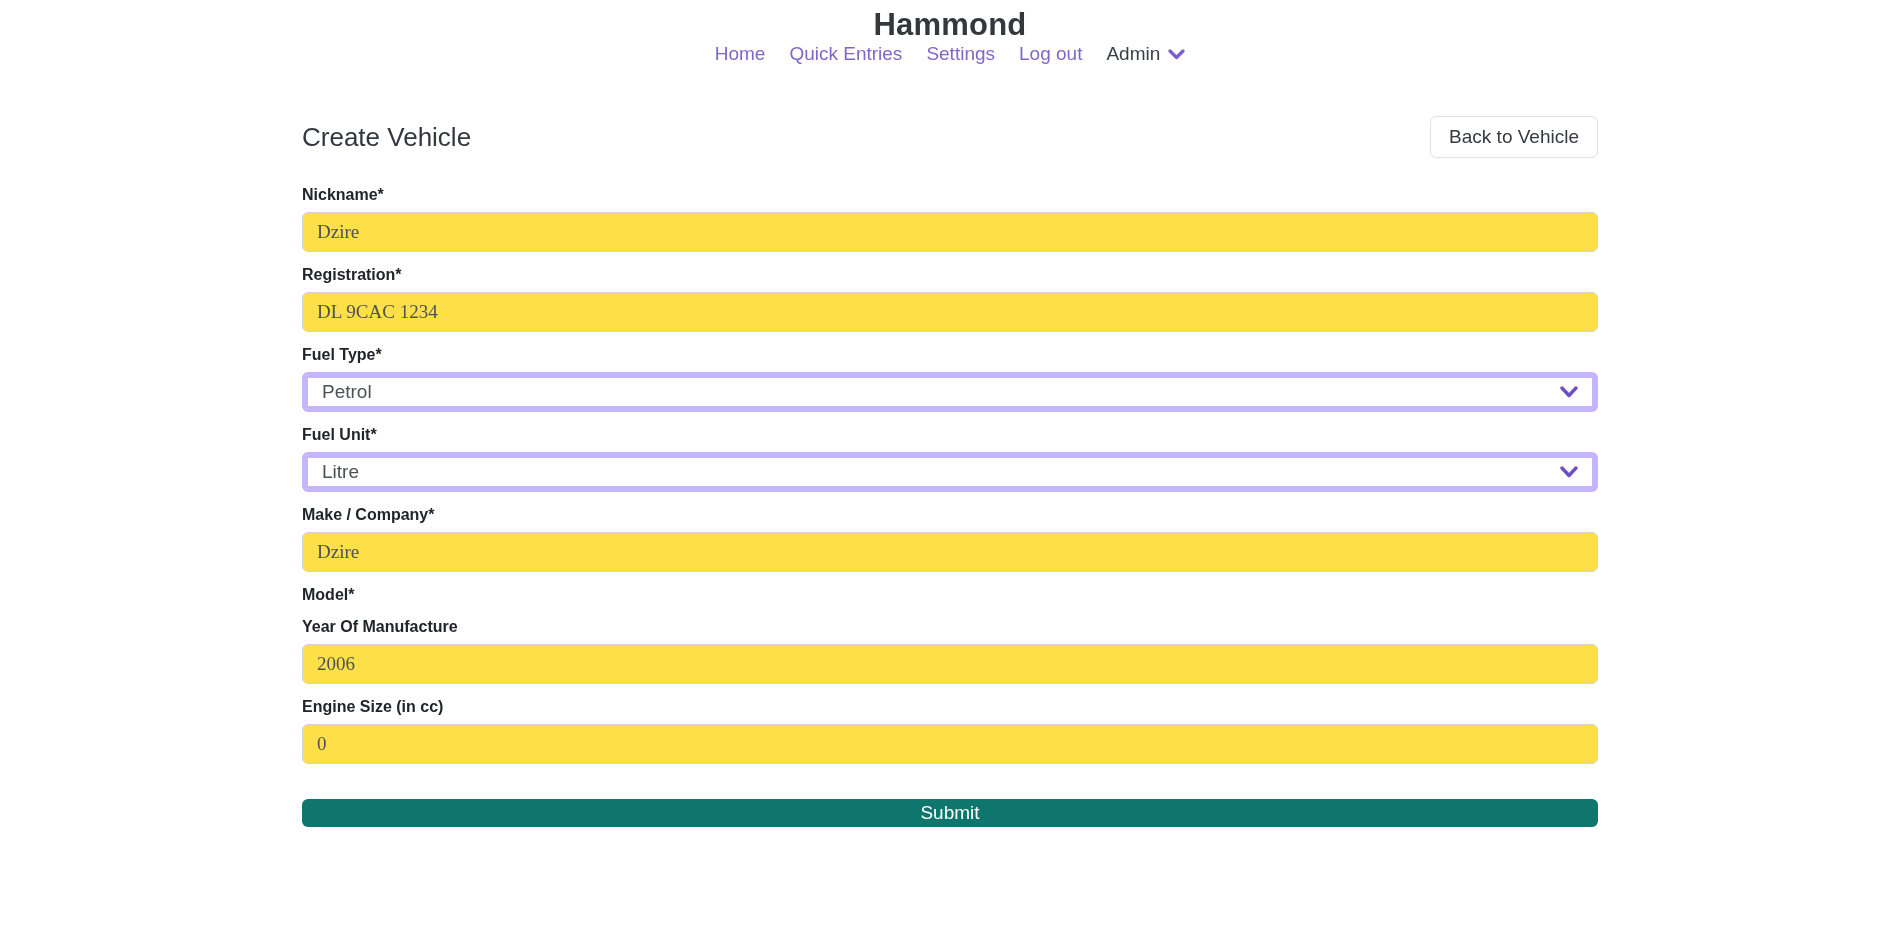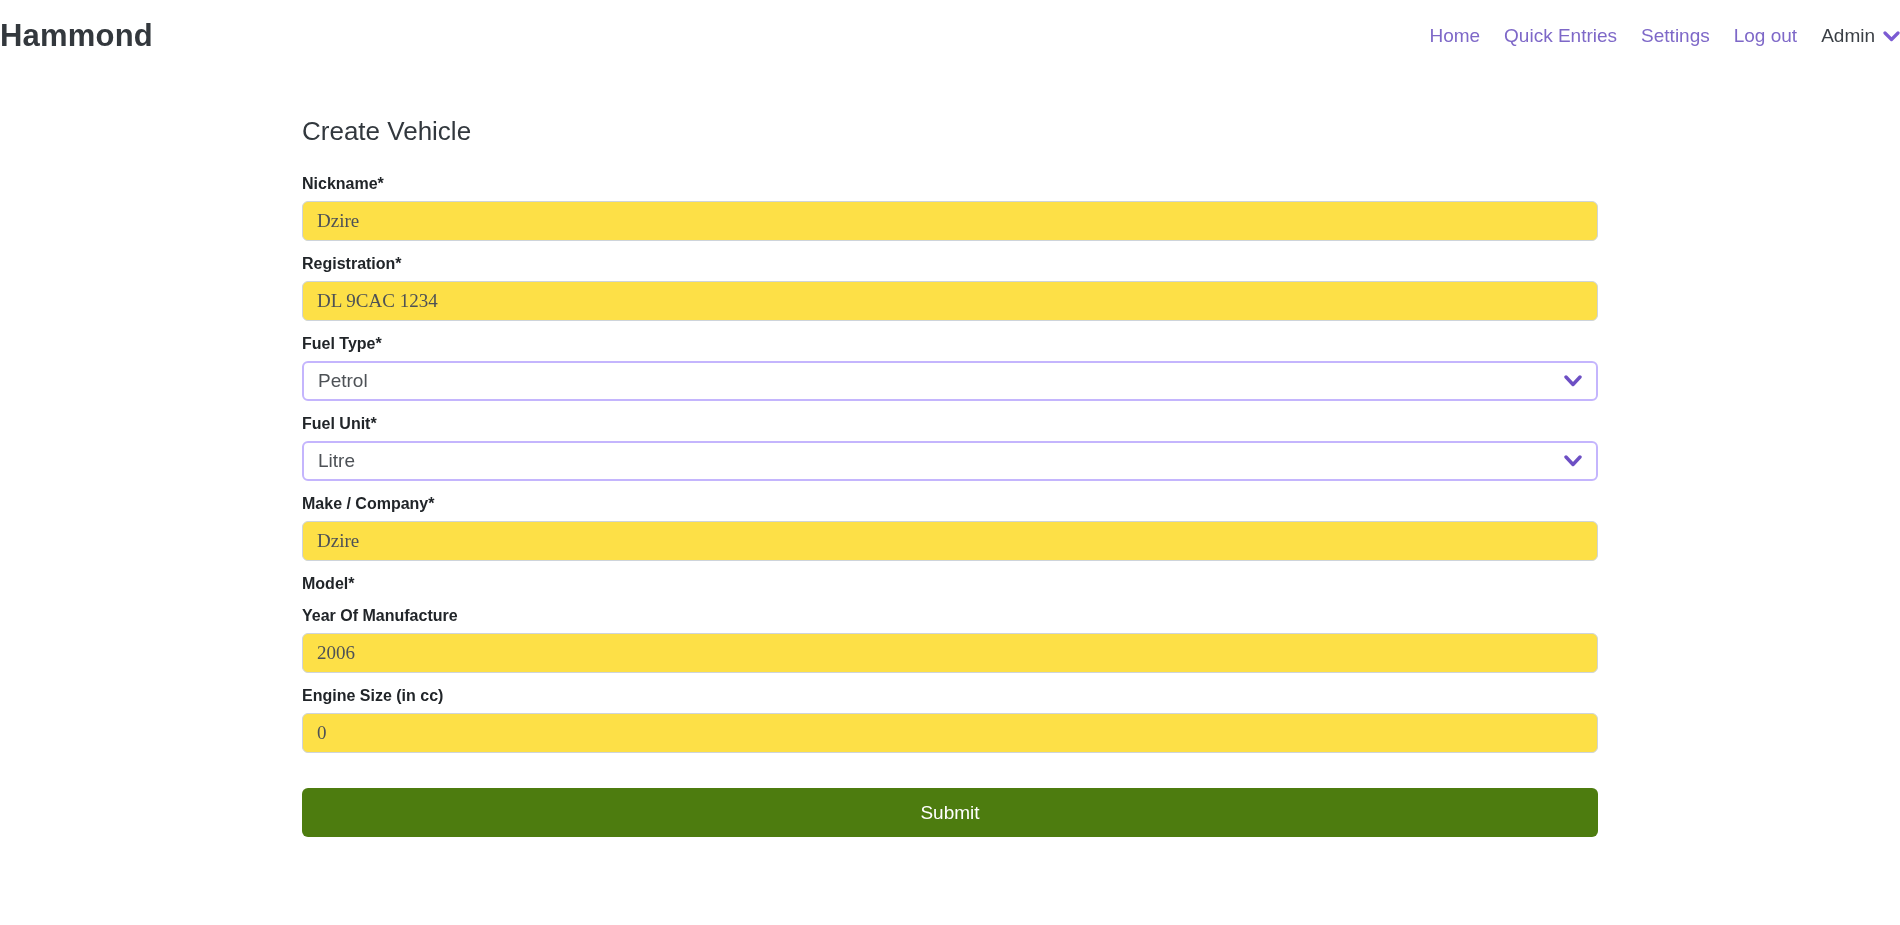--- a/index.html
+++ b/index.html
@@ -10,20 +10,21 @@
     font-family: "Liberation Sans", sans-serif;
   }
   body {
     width: 1900px;
     height: 925px;
     overflow: hidden;
   }
   .container {
     width: 1296px;
     margin: 6px auto;
+    flex-direction: column;
   }
 
   
   .navbar {
     height: 72px;
     display: flex;
     align-items: center;
     background: #ffffff;
   }
   .navbar-inner {
@@ -112,43 +113,43 @@
     font-size: 19px;
     color: #4d5156;
     font-family: Liberation Serif, serif;
     background: #fde047;
     outline: none;
   }
   .select-box {
     position: relative;
     width: 100%;
     height: 40px;
-    border: 2px solid #c4b5fd;
+    border: 6px solid #c4b5fd;
     border-radius: 6px;
     background: #ffffff;
     display: flex;
     align-items: center;
     padding: 0 44px 0 14px;
     cursor: pointer;
   }
   .select-value {
     font-size: 19px;
     color: #4d5156;
   }
   .select-chevron {
     position: absolute;
     right: 14px;
     top: 50%;
     transform: translateY(-50%);
   }
   .submit-btn {
     width: 100%;
-    height: 49px;
+    height: 28px;
     margin-top: 21px;
-    background: #4d7c0f;
+    background: #0f766e;
     border: none;
     border-radius: 6px;
     color: #ffffff;
     font-size: 19px;
     font-family: "Liberation Sans", sans-serif;
     cursor: pointer;
   }
 </style>
 </head>
 <body>
@@ -169,20 +170,21 @@
           </svg>
         </span>
       </div>
     </nav>
   </div>
 </header>
 
 <main class="container">
   <div class="page-header">
     <h1 class="page-title">Create Vehicle</h1>
+    <button class="back-btn">Back to Vehicle</button>
   </div>
 
   <form class="form-area">
 
     <div class="field">
       <label class="field-label">Nickname*</label>
       <input class="text-input" type="text" value="Dzire" style="">
     </div>
 
     <div class="field">

